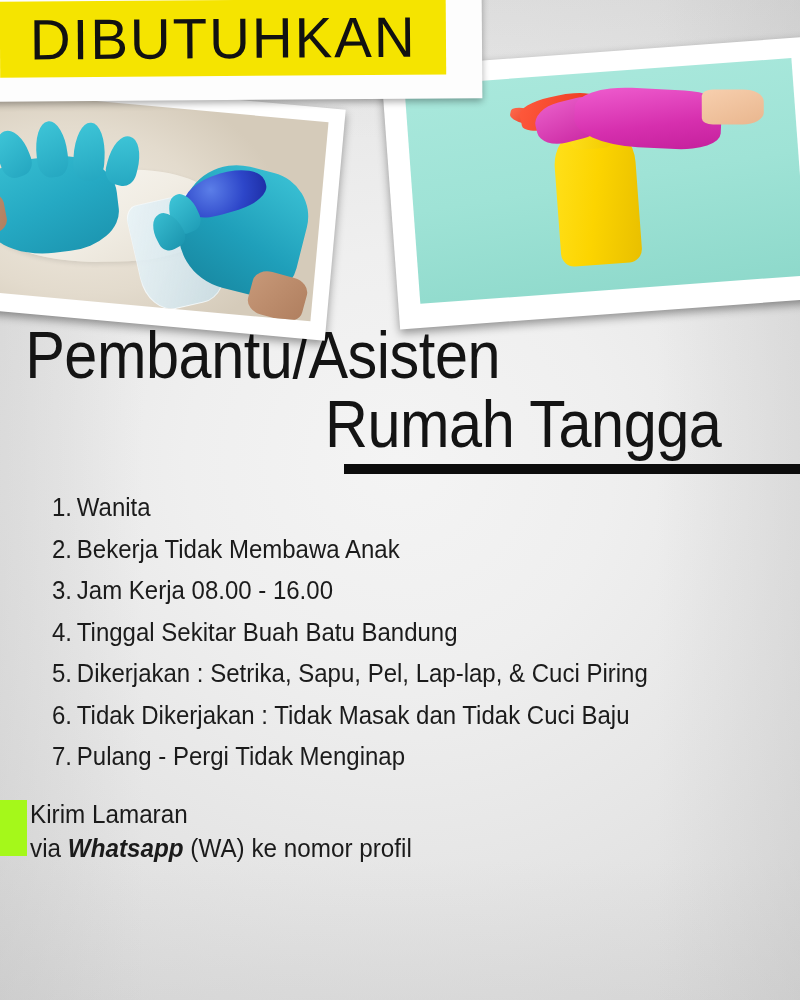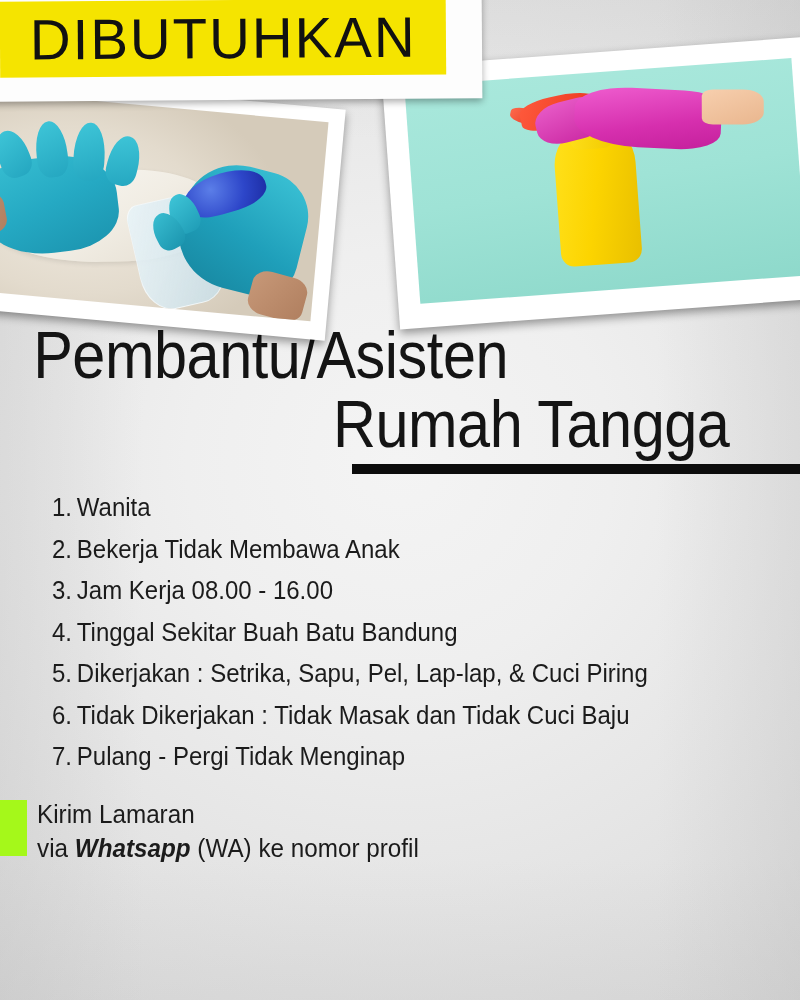--- a/index.html
+++ b/index.html
@@ -217,21 +217,21 @@
     left: 76%; top: 12.5%;
     width: 16%; height: 16%;
     background: linear-gradient(160deg, #f7cfae 0%, #e9b68e 100%);
     border-radius: 18% 34% 34% 18%;
     transform: rotate(4deg);
   }
 
   
   .title-block {
     position: absolute;
-    left: 8px; top: 322px;
+    left: 0; top: 322px;
     width: 752px;
     z-index: 3;
   }
   .title-line {
     font-family: "Liberation Sans", sans-serif;
     font-weight: 300;
     font-size: 66px;
     line-height: 1.02;
     letter-spacing: -0.5px;
     color: #141414;
@@ -278,21 +278,21 @@
   .accent-bar {
     position: absolute;
     left: 0; top: 800px;
     width: 27px;
     height: 56px;
     background: #a5f81a;
     z-index: 3;
   }
   .footer {
     position: absolute;
-    left: 37px; top: 798px;
+    left: 30px; top: 798px;
     z-index: 3;
   }
   .footer-line {
     font-family: "Liberation Sans", sans-serif;
     font-size: 25px;
     color: #1b1b1b;
     line-height: 1.34;
     white-space: nowrap;
     transform: scaleX(0.97);
     transform-origin: left center;

